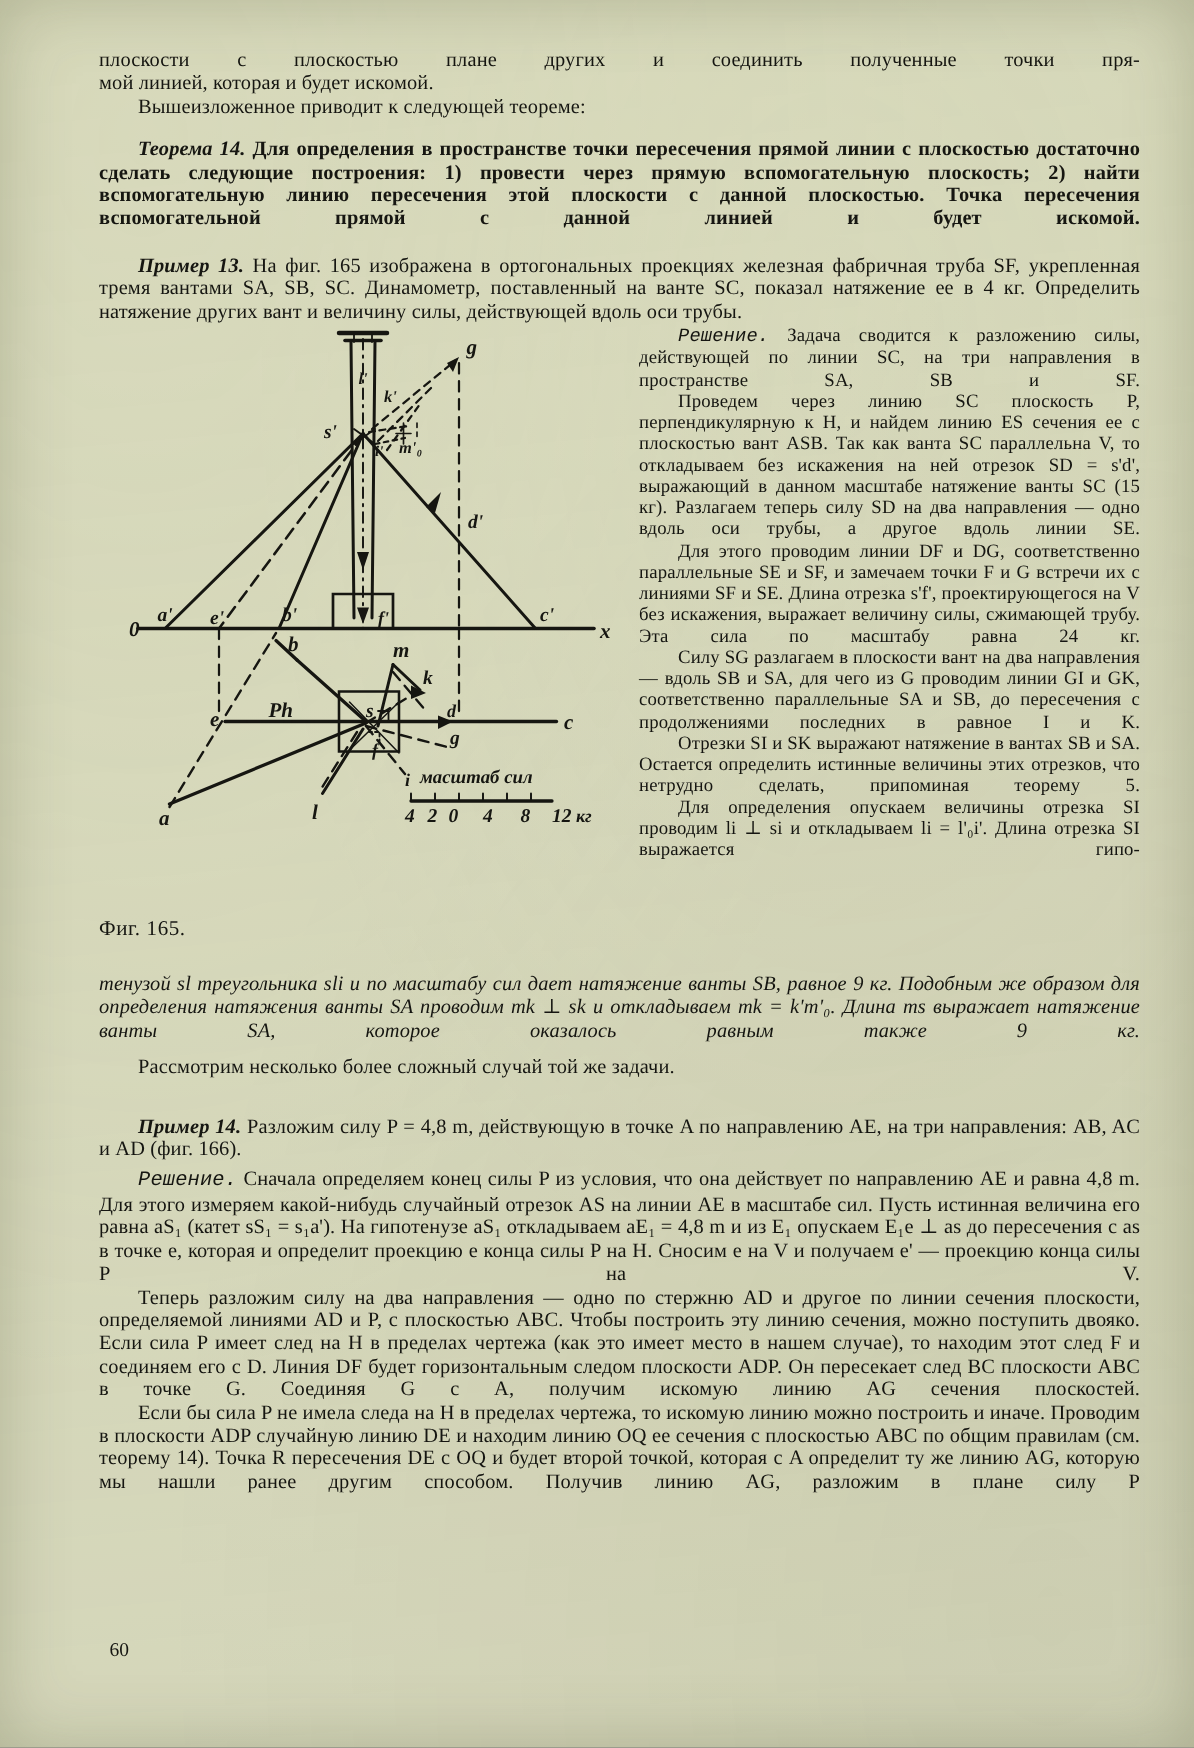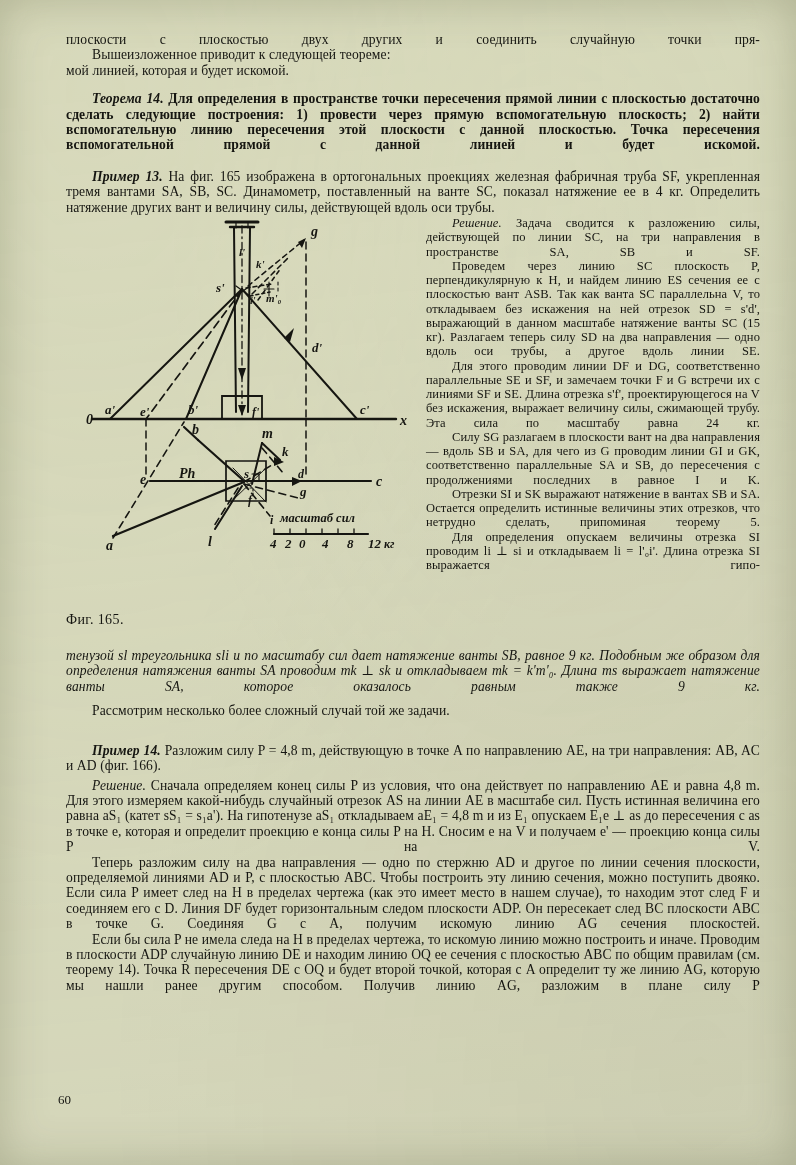--- a/index.html
+++ b/index.html
@@ -51,21 +51,21 @@
   p {
     margin: 0;
     font-size: 13.6px;
     line-height: 15.4px;
     text-align: justify;
     text-align-last: justify;
     letter-spacing: .1px;
   }
   p.last { text-align-last: left; }
   .ind { text-indent: 26px; }
-  .it { font-style: italic; }
+  .it { font-style: italic; font-family: Liberation Mono, monospace; }
   .bi { font-weight: bold; font-style: italic; }
 
   
   .blk-top { }
   .blk-theorem { margin-top: 13px; font-weight: bold; font-size: 13.8px; line-height: 16.4px; }
 
   
   .blk-ex13 { margin-top: 16px; font-size: 12.4px; line-height: 14.2px; }
 
   
@@ -85,42 +85,42 @@
   }
 
   .after-fig { margin-top: 2px; font-size: 12.5px; line-height: 14.3px; font-style: italic; }
 
   .blk-mid { margin-top: 9px; font-size: 13.4px; line-height: 15.3px; }
   .blk-ex14 { margin-top: 24px; font-size: 13.2px; line-height: 15.2px; }
   .blk-body { margin-top: 4px; font-size: 13.2px; line-height: 15.3px; }
 
   .pageno {
     position: absolute;
-    left: 58px;
+    left: 73px;
     top: 1092px;
     font-size: 13px;
     font-family: "Liberation Serif", serif;
     z-index: 6;
   }
 
   
   .inkblur { filter: blur(0.16px) contrast(1.06); }
   svg { display: block; }
 </style>
 </head>
 <body>
 
 <div id="page">
 
   <div class="content inkblur">
 
     <div class="blk-top">
-      <p>плоскости с плоскостью двух других и соединить случайную точки пря-</p>
+      <p>плоскости с плоскостью плане других и соединить полученные точки пря-</p>
+      <p class="last">мой линией, которая и будет искомой.</p>
       <p class="last ind">Вышеизложенное приводит к следующей теореме:</p>
-      <p class="last">мой линией, которая и будет искомой.</p>
     </div>
 
     <div class="blk-theorem">
       <p class="ind"><span class="bi">Теорема 14.</span>&nbsp;<span>Для определения в пространстве точки пересечения прямой линии с плоскостью достаточно сделать следующие построения: 1) провести через прямую вспомогательную плоскость; 2) найти вспомогательную линию пересечения этой плоскости с данной плоскостью. Точка пересечения вспомогательной прямой с данной линией и будет искомой.</span></p>
     </div>
 
     <div class="blk-ex13">
       <p class="ind last"><span class="bi">Пример 13.</span>&nbsp;<span>На фиг. 165 изображена в ортогональных проекциях железная фабричная труба SF, укрепленная тремя вантами SA, SB, SC. Динамометр, поставленный на ванте SC, показал натяжение ее в 4 кг. Определить натяжение других вант и величину силы, действующей вдоль оси трубы.</span></p>
     </div>
 

